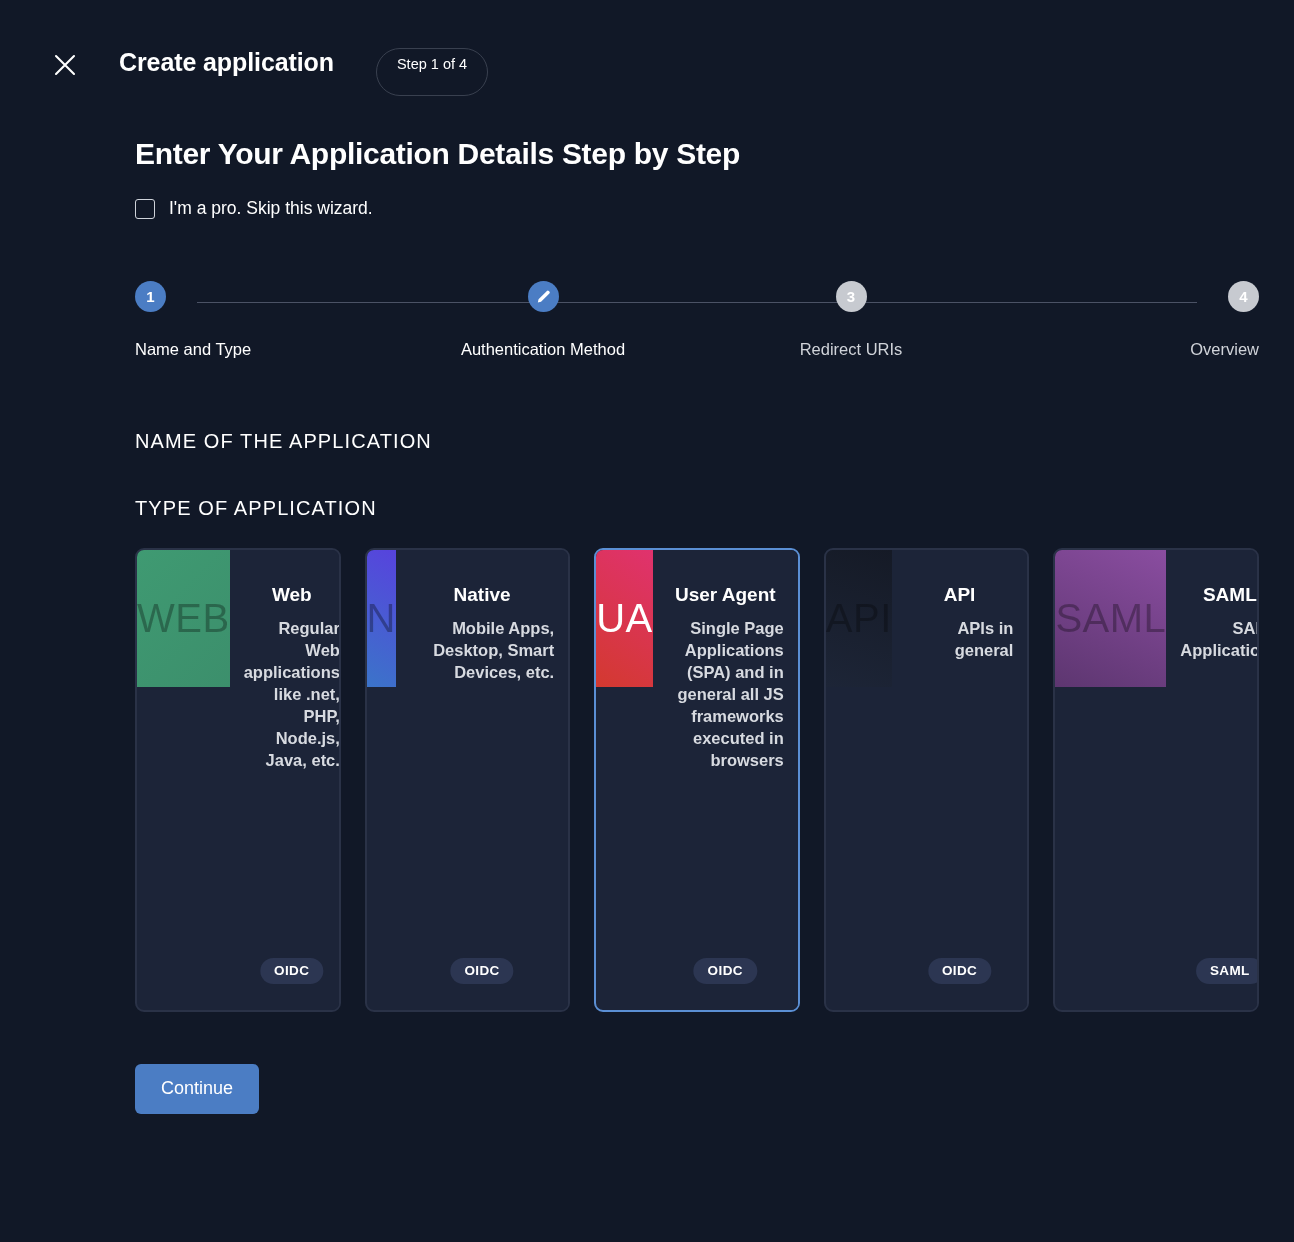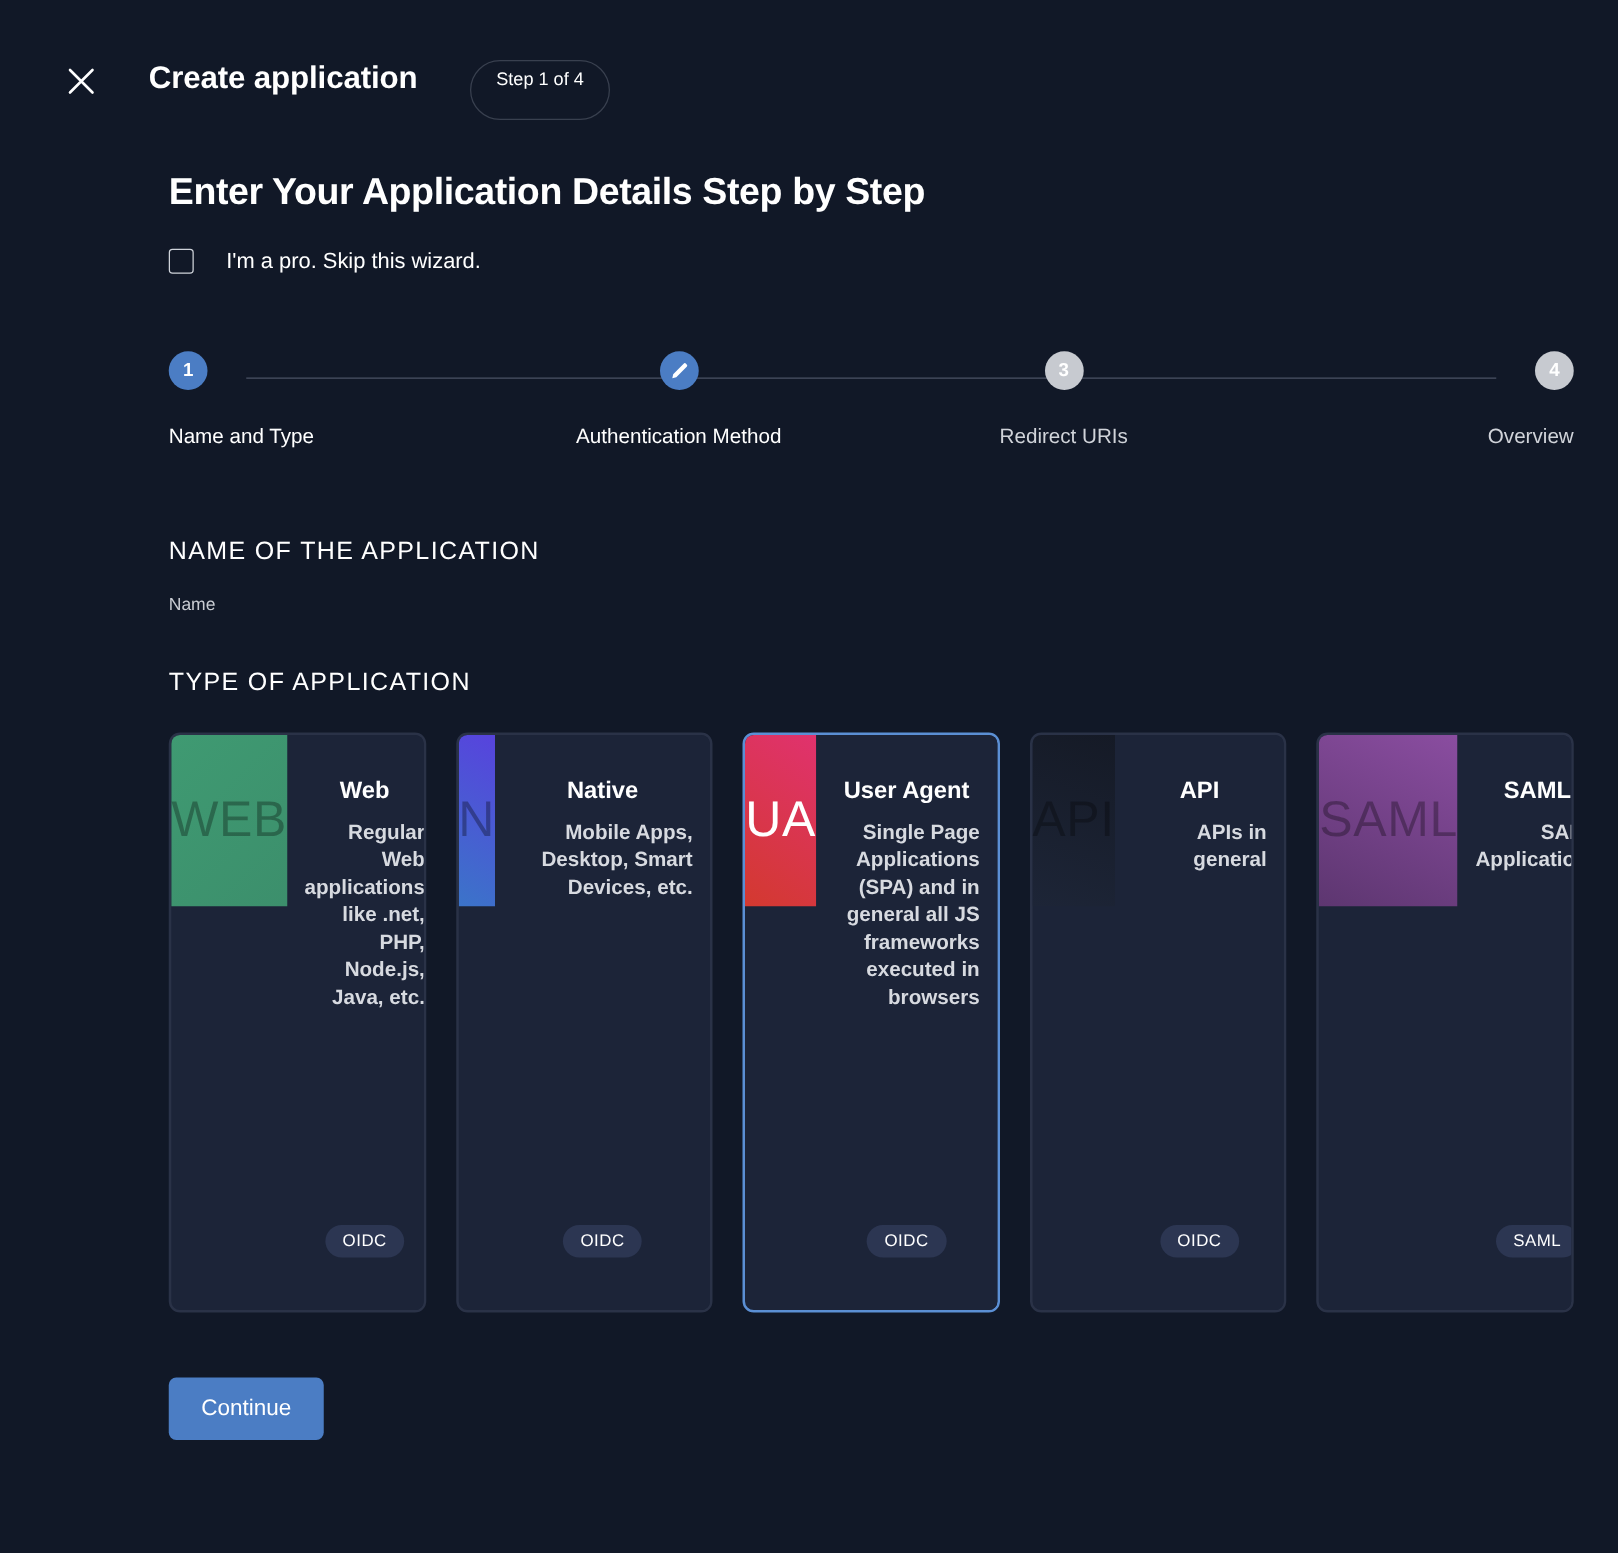--- a/index.html
+++ b/index.html
@@ -61,21 +61,21 @@
     font-size: 30px;
     font-weight: bold;
     color: #ffffff;
     letter-spacing: -0.3px;
   }
 
   .pro-row {
     margin-top: 27px;
     display: flex;
     align-items: center;
-    gap: 26px;
+    gap: 14px;
     width: 300px;
     cursor: pointer;
   }
   .checkbox {
     width: 20px; height: 20px;
     border: 1.6px solid #cfd3da;
     border-radius: 3px;
     background: transparent;
     flex: 0 0 auto;
   }
@@ -229,27 +229,27 @@
   .card-desc {
     margin-top: 12px;
     font-size: 16.5px;
     line-height: 1.33;
     color: #d7dae0;
     text-align: right;
     font-weight: bold;
   }
   .card-badge {
     position: absolute;
-    bottom: 42px;
+    bottom: 26px;
     left: 50%;
     transform: translateX(-50%);
     background: #2c3652;
     color: #ffffff;
     font-size: 13.5px;
-    font-weight: normal;
+    font-weight: bold;
     letter-spacing: 0.4px;
     border-radius: 999px;
     padding: 5px 14px 6px;
     white-space: nowrap;
   }
 
   
   .continue-btn {
     margin-top: 52px;
     background: #4b7dc4;
@@ -323,21 +323,20 @@
             <span>4</span>
           </div>
           <div class="step-label inactive">Overview</div>
         </div>
 
       </div>
     </div>
 
     
     <div class="section-title section-name">NAME OF THE APPLICATION</div>
-    <div class="field-label">Name</div>
 
     
     <div class="section-title section-type">TYPE OF APPLICATION</div>
 
     <div class="cards">
 
       <div class="card plain">
         <div class="card-header hdr-web">WEB</div>
         <div class="card-body">
           <div class="card-title">Web</div>

